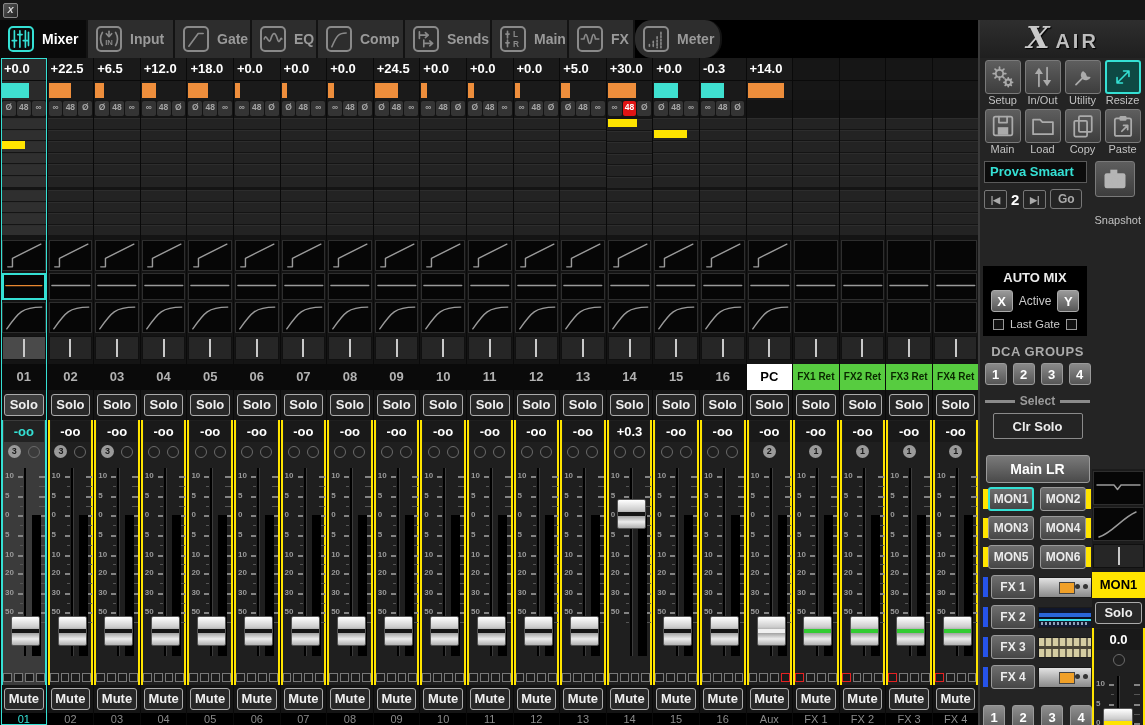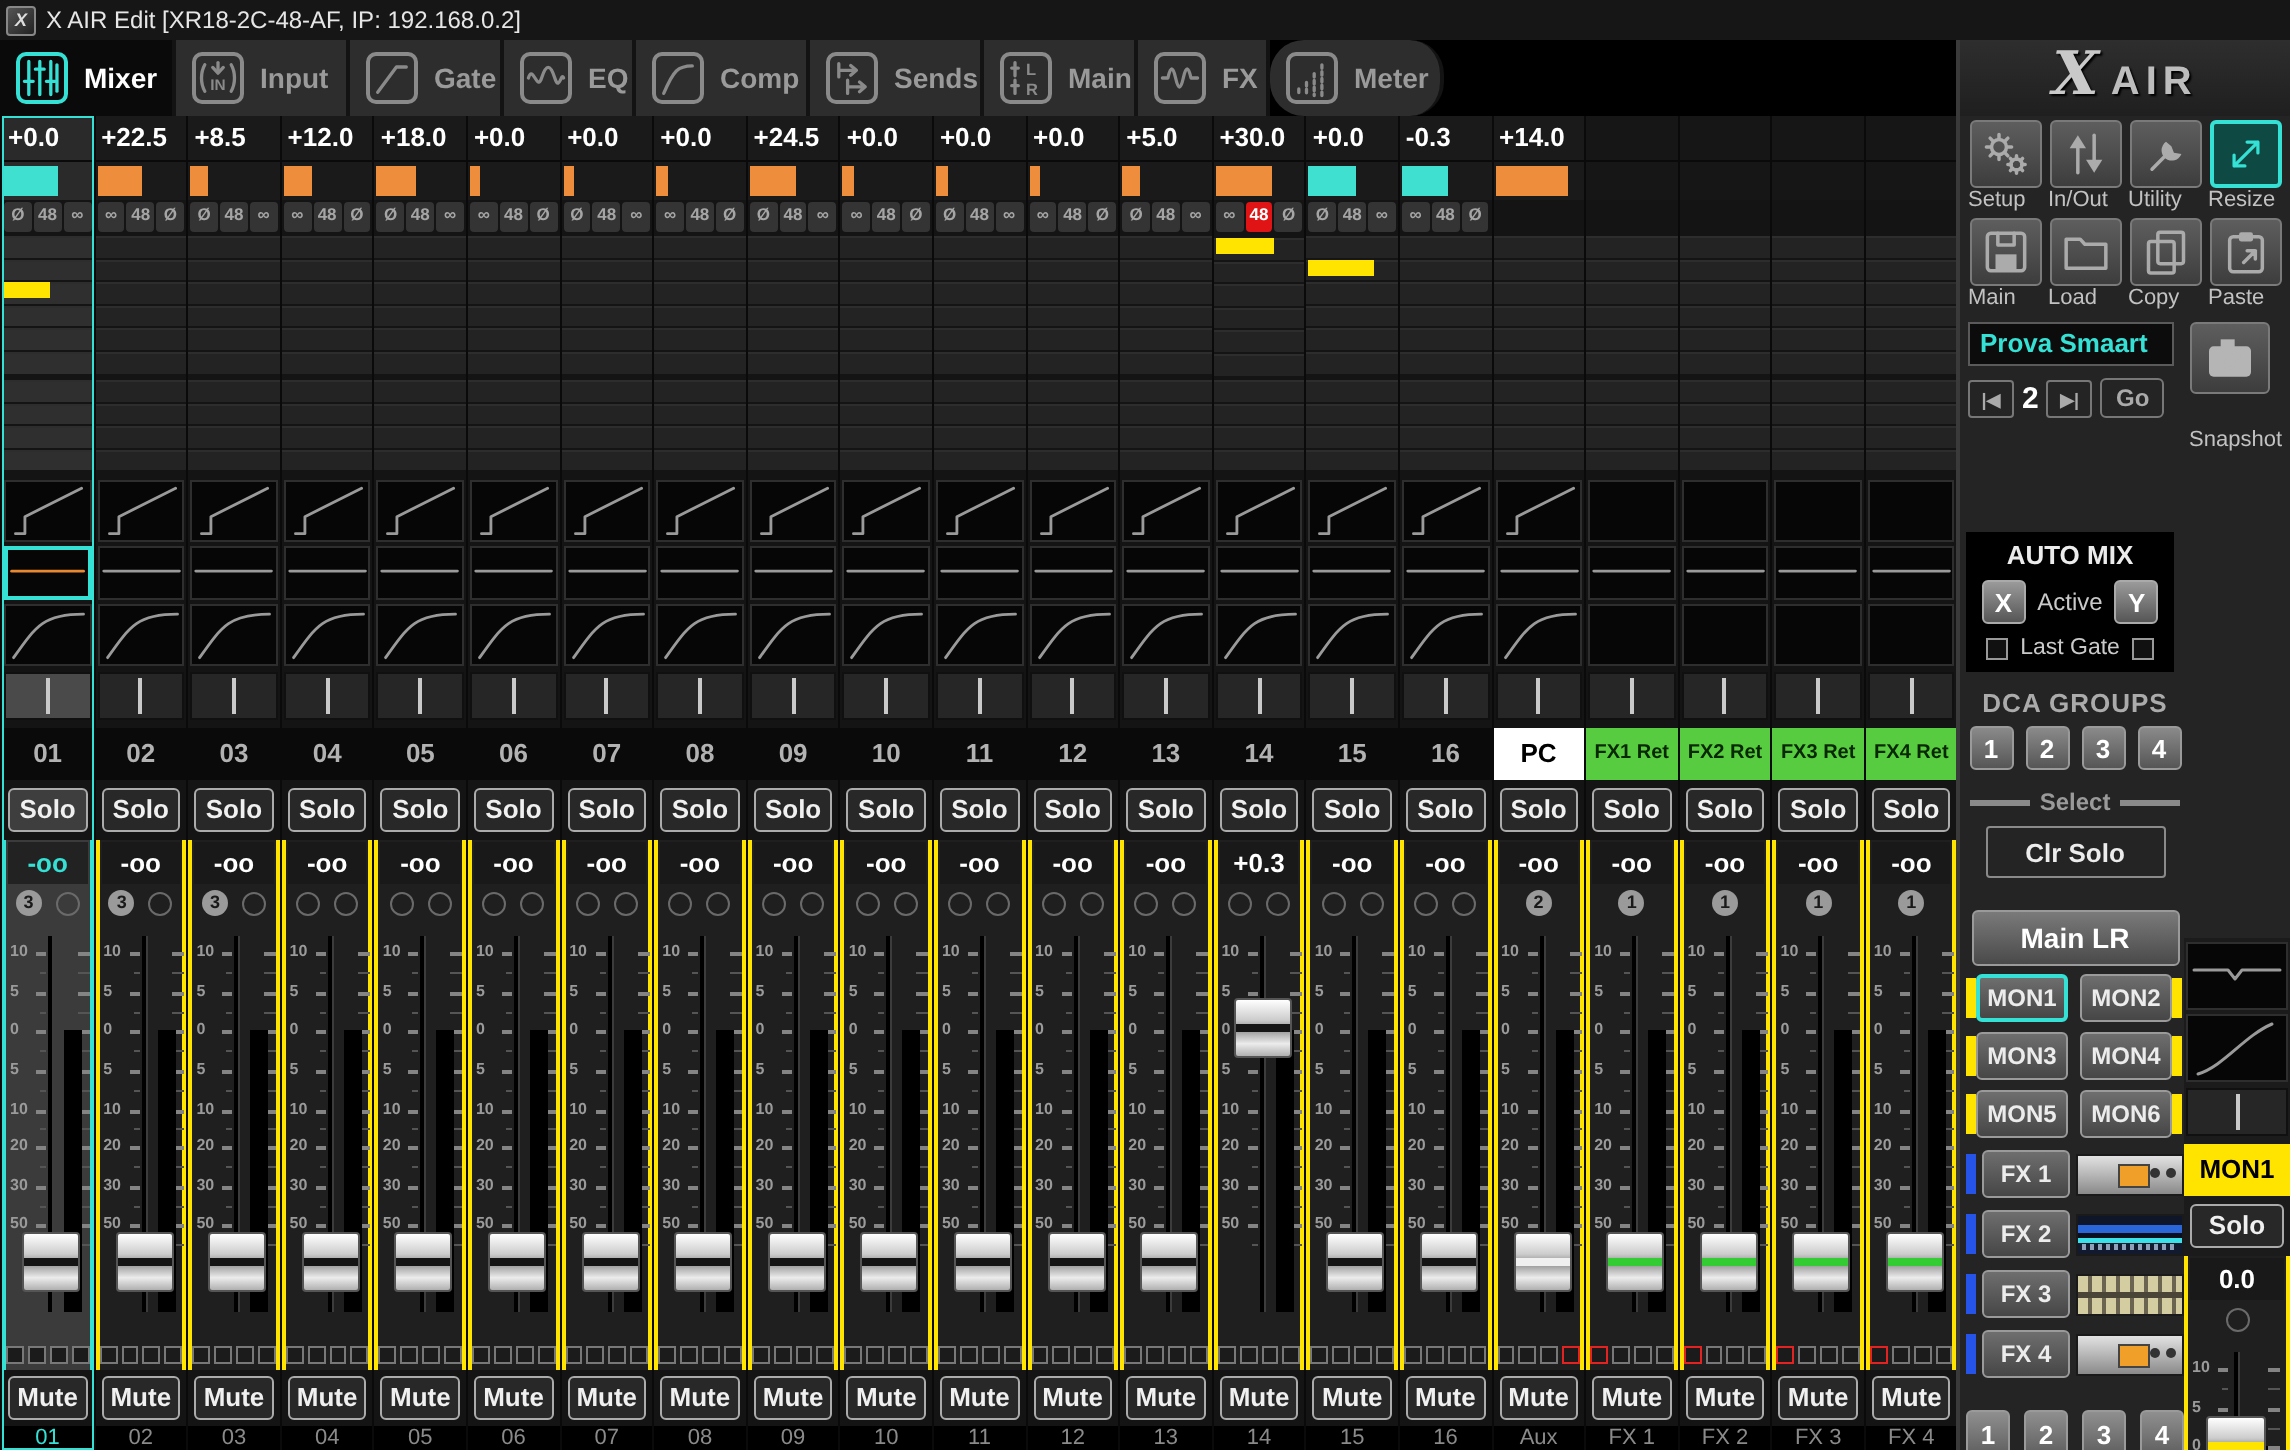--- a/index.html
+++ b/index.html
@@ -76,21 +76,21 @@
   .sq{width:8px;height:7px;border:1px solid #787878;background:#1b1b1b;box-sizing:content-box;}
   .sq.red{border-color:#e32222;}
   .btn.mute{margin:3px 3px;}
   .r-bot{height:14px;line-height:13px;text-align:center;font-size:11px;color:#8a8a8a;background:#000;flex:none;}
   
   .sidebar{width:167px;flex:none;background:#242424;border-left:2px solid #3a3a3a;box-sizing:border-box;display:flex;flex-direction:column;}
   .logo{height:38px;flex:none;display:flex;align-items:baseline;justify-content:center;gap:6px;background:linear-gradient(#2e2e2e,#1f1f1f);}
   .logo .lx{font-family:"DejaVu Serif",serif;font-style:italic;font-size:30px;font-weight:bold;color:#c9c9c9;line-height:36px;text-shadow:1px 1px 1px #000;}
   .logo .lair{font-size:20px;font-weight:bold;letter-spacing:3px;color:#bdbdbd;line-height:34px;text-shadow:1px 1px 1px #000;}
   .tools{display:grid;grid-template-columns:repeat(4,1fr);gap:1px 3px;padding:2px 4px 0;}
-  .tool{}
+  .tool{text-align:center;}
   .toolbtn{width:36px;height:34px;margin:0 auto;background:linear-gradient(#5e5e5e,#3d3d3d);border:1px solid #7a7a7a;border-radius:3px;box-sizing:border-box;color:#ababab;padding:2px;}
   .toolbtn svg{width:100%;height:100%;}
   .toolbtn.on{background:#0e4944;border:2px solid #35e0d4;color:#35e0d4;}
   .toollbl{font-size:11px;color:#c2c2c2;line-height:13px;}
   .snaprow{display:flex;padding:5px 4px 0;}
   .snapleft{width:104px;}
   .snapfield{height:20px;background:#0c0c0c;border:1px solid #5a5a5a;color:#35e0d4;font-size:13px;font-weight:bold;line-height:20px;padding-left:5px;box-sizing:content-box;}
   .navrow{display:flex;gap:4px;margin-top:6px;align-items:center;}
   .navbtn{width:23px;height:19px;background:#242424;border:1px solid #777;border-radius:2px;color:#aaa;font-size:9px;font-weight:bold;line-height:18px;text-align:center;box-sizing:border-box;}
   .num{color:#fff;font-weight:bold;font-size:15px;}
@@ -143,21 +143,20 @@
   .busstrip .meter{left:31px;}
   .busstrip .cap{left:9px;width:30px;}
   .busstrip .tick .d2{left:40px;}
 </style>
 </head>
 <body>
 
 <div class="app">
   <div class="titlebar">
     <div class="appicon">X</div>
-    <div class="apptitle">X AIR Edit [XR18-2C-48-AF, IP: 192.168.0.2]</div>
   </div>
   <div class="content">
     <div class="maincol">
       <div class="tabbar" id="tabbar">
           <div class="tab active" style="width: 88px;">
             <span class="tabicon">
               <svg viewBox="0 0 20 20" xmlns="http://www.w3.org/2000/svg">
                 <path d="M4 2.5v15M9 2.5v15M14 2.5v15" stroke-width="1.3"></path>
                 <path d="M2 11.5h4M7 6h4M12 11.5h4" stroke-width="2.6"></path>
                 <path d="M16.8 4v12" stroke-width="1.3"></path>
@@ -510,21 +509,21 @@
                 <span class="sq"></span>
                 <span class="sq"></span>
                 <span class="sq"></span>
                 <span class="sq"></span>
               </div>
             </div>
             <div class="btn mute">Mute</div>
             <div class="r-bot">02</div>
           </div>
           <div class="strip ch">
-            <div class="r-gain">+8.5</div>
+            <div class="r-gain">+6.5</div>
             <div class="r-bar">
               <span class="bar" style="width: 20%; background: rgb(238, 142, 60);"></span>
             </div>
             <div class="r-icons">
               <span class="chip">Ø</span>
               <span class="chip">48</span>
               <span class="chip">∞</span>
             </div>
             <div class="r-bus">
               <div class="cell"></div>

